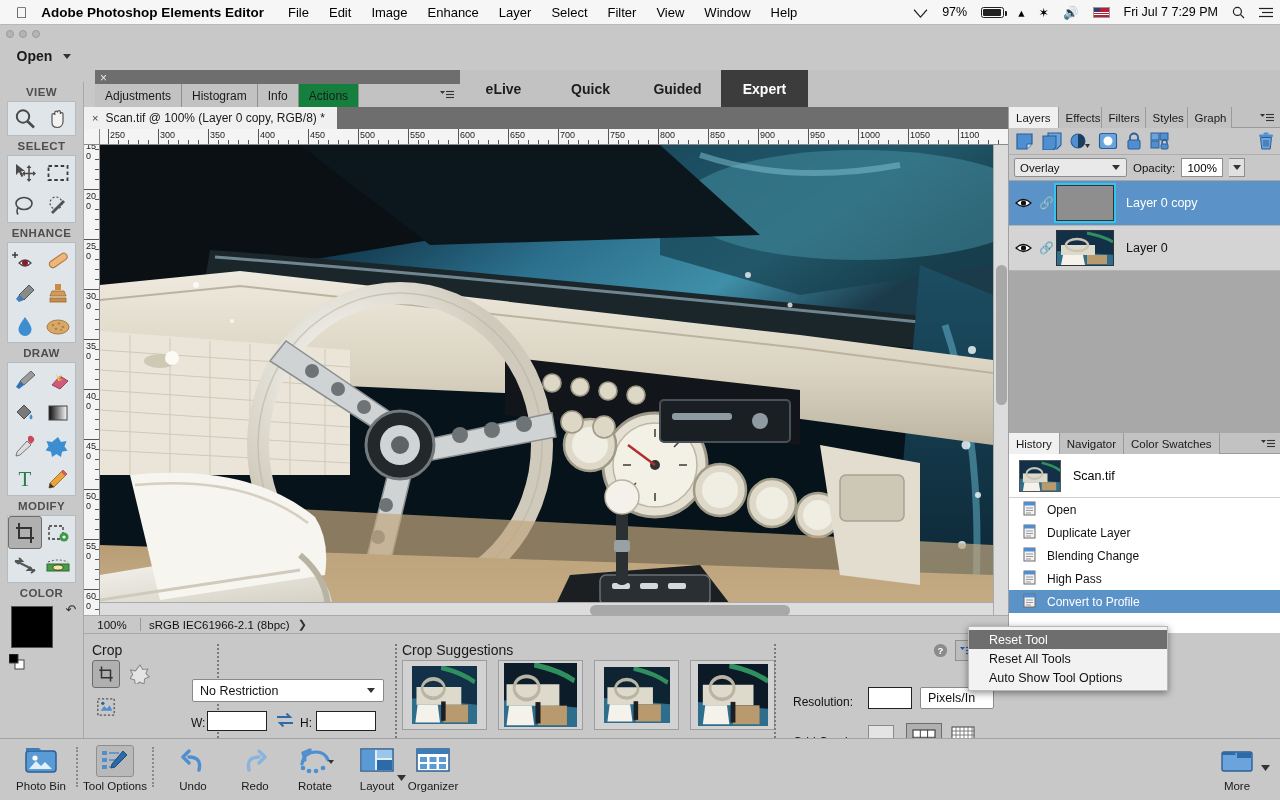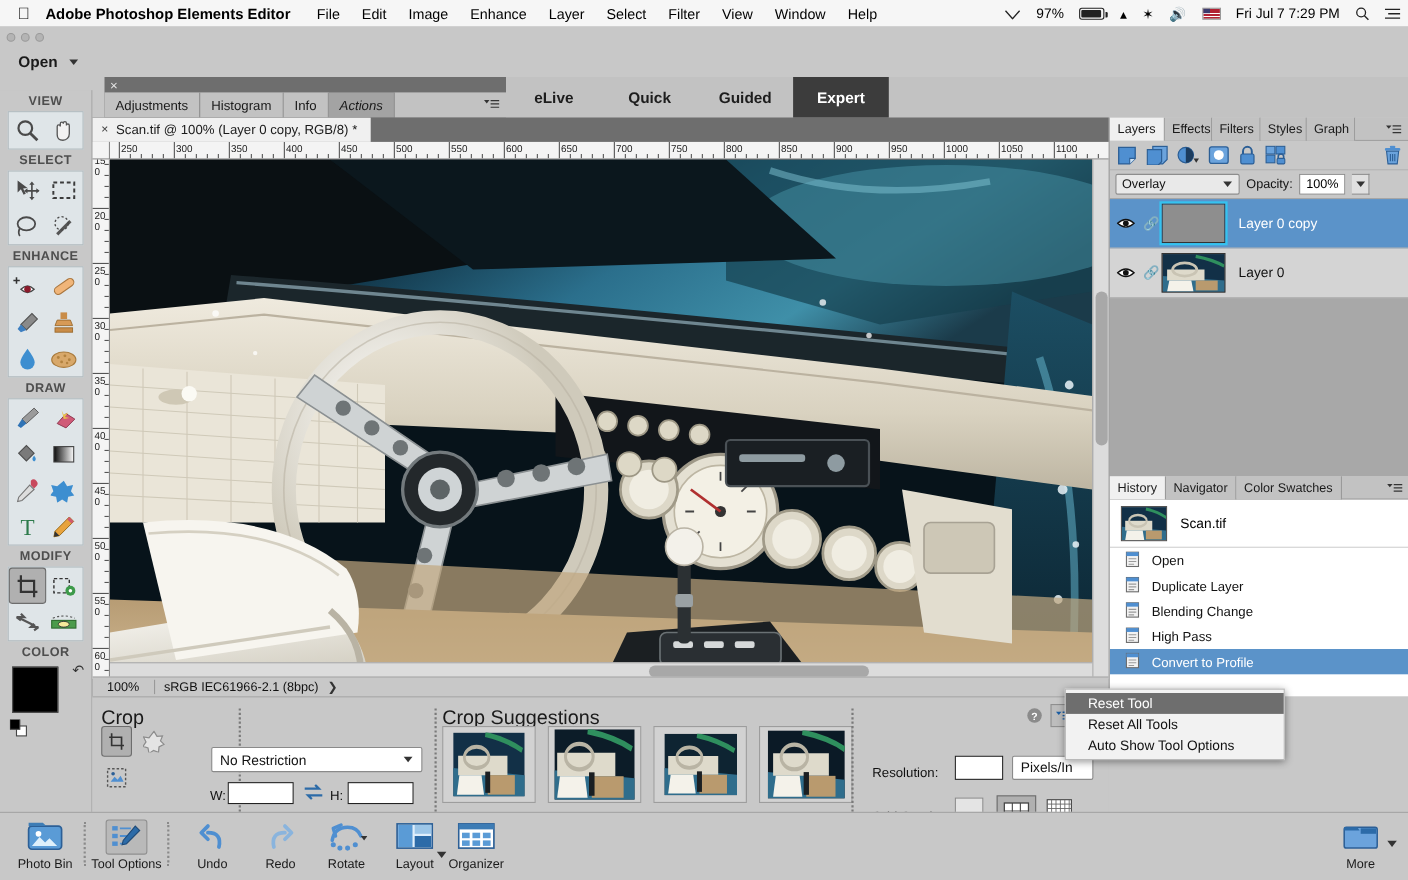--- a/index.html
+++ b/index.html
@@ -47,21 +47,21 @@
     font-size: 14px; font-weight: bold; color: #1a1a1a;
   }
   .caret-dn { width: 0; height: 0; border-left: 4px solid transparent; border-right: 4px solid transparent; border-top: 5px solid #333; display:inline-block; }
 
   
   .binpanel { position: absolute; left: 95px; top: 45px; width: 365px; height: 37px; background: #6e6e6e; }
   .binpanel .closeX { position: absolute; left: 5px; top: 2px; color: #e8e8e8; font-size: 12px; line-height: 12px; }
   .bintabs { position: absolute; left: 0; top: 14px; width: 365px; height: 23px; display: flex; }
   .bintab { height: 23px; padding: 0 10px; display: flex; align-items: center; justify-content: center;
     font-size: 12px; color: #1a1a1a; background: #c2c2c2; border-right: 1px solid #8f8f8f; }
-  .bintab.active { background: #a3a3a3; font-style: italic; }
+  .bintab.active { background: #15803d; }
   .bintab-fill { flex: 1; background: #c2c2c2; position: relative; }
   .panelmenu-ico { position: absolute; right: 6px; top: 6px; width: 14px; height: 10px; }
 
   
   .modebar { position: absolute; left: 460px; top: 45px; width: 820px; height: 37px; background: #c2c2c2; }
   .modetabs { position: absolute; left: 0; top: 0; display: flex; height: 37px; align-items: center; }
   .modetab { width: 87px; height: 37px; display: flex; align-items: center; justify-content: center;
     font-size: 14px; font-weight: bold; color: #1d1d1d; }
   .modetab.active { background: #3c3c3c; color: #fff; }
   .createshare { position: absolute; right: 10px; top: 0; height: 37px; display: flex; align-items: center; gap: 26px; }
@@ -147,21 +147,21 @@
   
   .hist { position: absolute; left: 0; bottom: 0; width: 272px; height: 200px; background: #c8c8c8; }
   .histlist { background: #fff; height: 179px; overflow: hidden; }
   .histhead { height: 44px; display: flex; align-items: center; padding-left: 10px; gap: 12px; border-bottom: 1px solid #d0d0d0; }
   .histthumb { width: 42px; height: 32px; border: 1px solid #555; overflow: hidden; }
   .histrow { height: 23px; display: flex; align-items: center; padding-left: 14px; gap: 10px; font-size: 12px; color: #111; }
   .histrow.sel { background: #5b93c9; color: #fff; }
 
   
   .optbar { position: absolute; left: 84px; top: 608px; width: 924px; height: 130px; background: #c8c8c8; border-top: 1px solid #a8a8a8; }
-  .opt-title { position: absolute; font-size: 18px; color: #1a1a1a; }
+  .opt-title { position: absolute; font-size: 14px; color: #1a1a1a; }
   .vdot { position: absolute; width: 1px; border-left: 2px dotted #7a7a7a; }
   .selbox { background: #fff; border: 1px solid #8a8a8a; border-radius: 2px; display: flex; align-items: center;
      padding: 0 7px; font-size: 12.5px; color: #111; position: relative; }
   .selbox .caret-dn { position: absolute; right: 8px; }
   .fieldbox { background: #fff; border: 1px solid #222; }
   .lbl { font-size: 12px; color: #111; }
   .thumbcard { border: 1px solid #9d9d9d; background: #d2d2d2; display: flex; align-items: center; justify-content: center; }
   .gridbtn { border: 1px solid #8a8a8a; background: #e4e4e4; }
   .gridbtn.on { background: #b0b0b0; border-color: #6d6d6d; }
 

